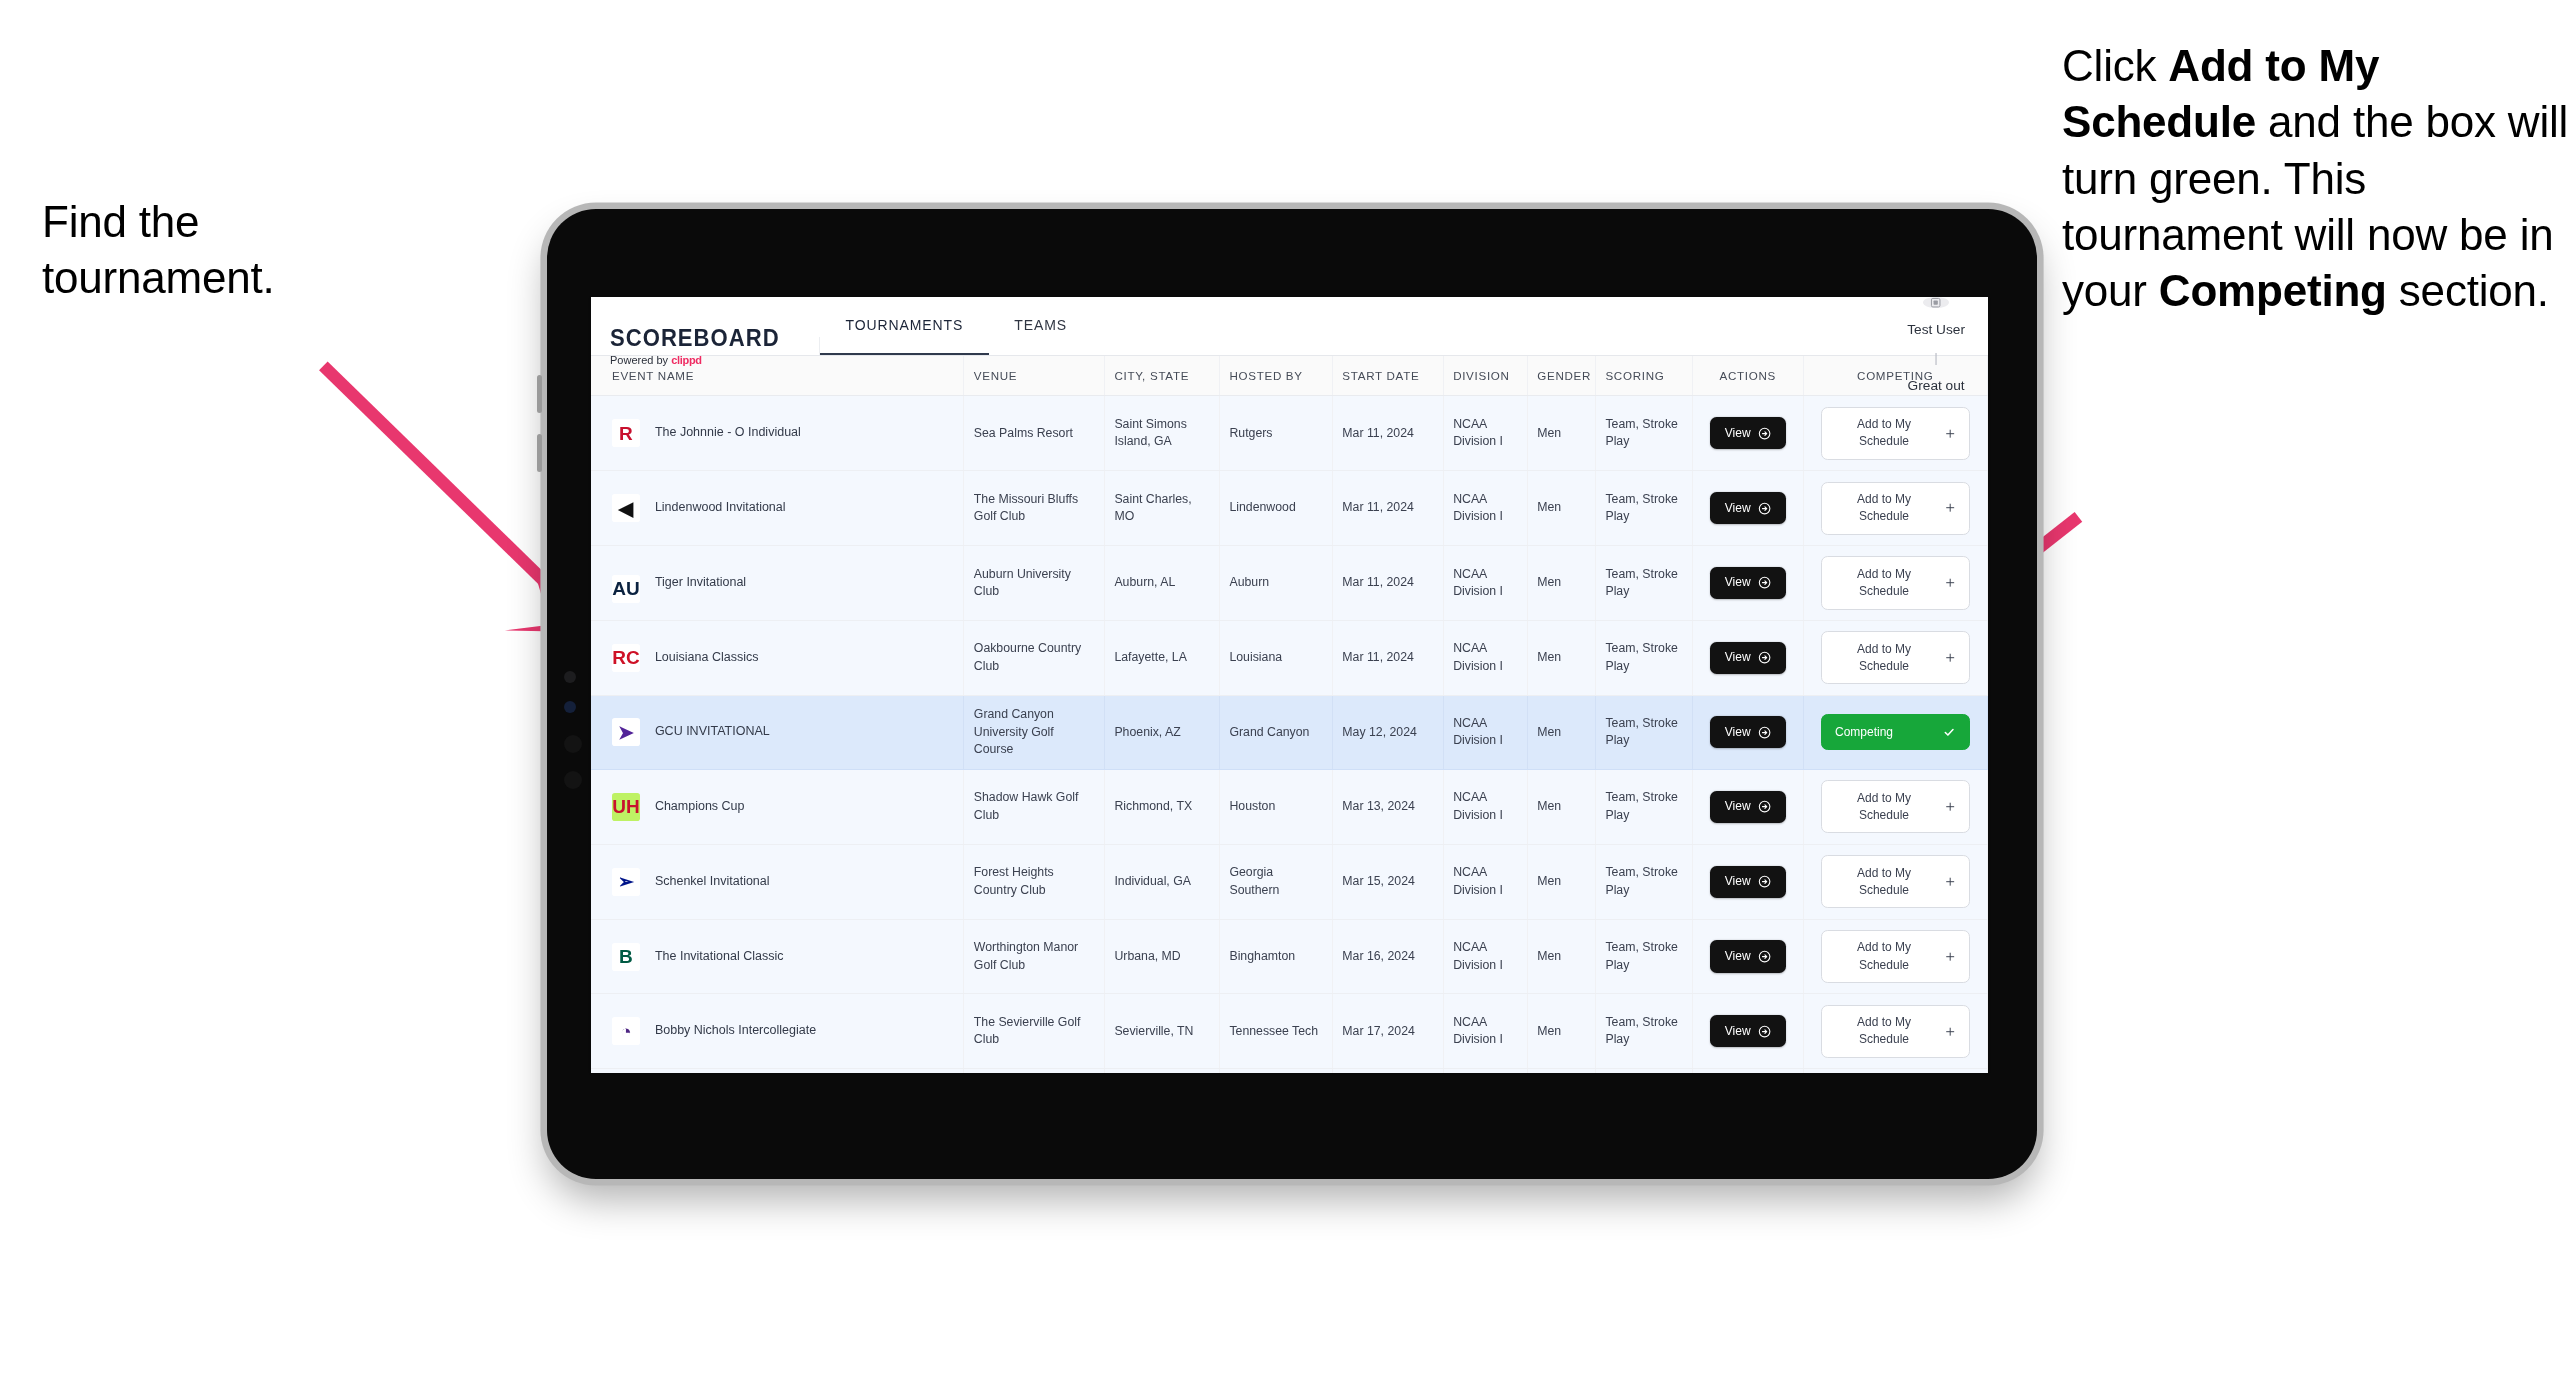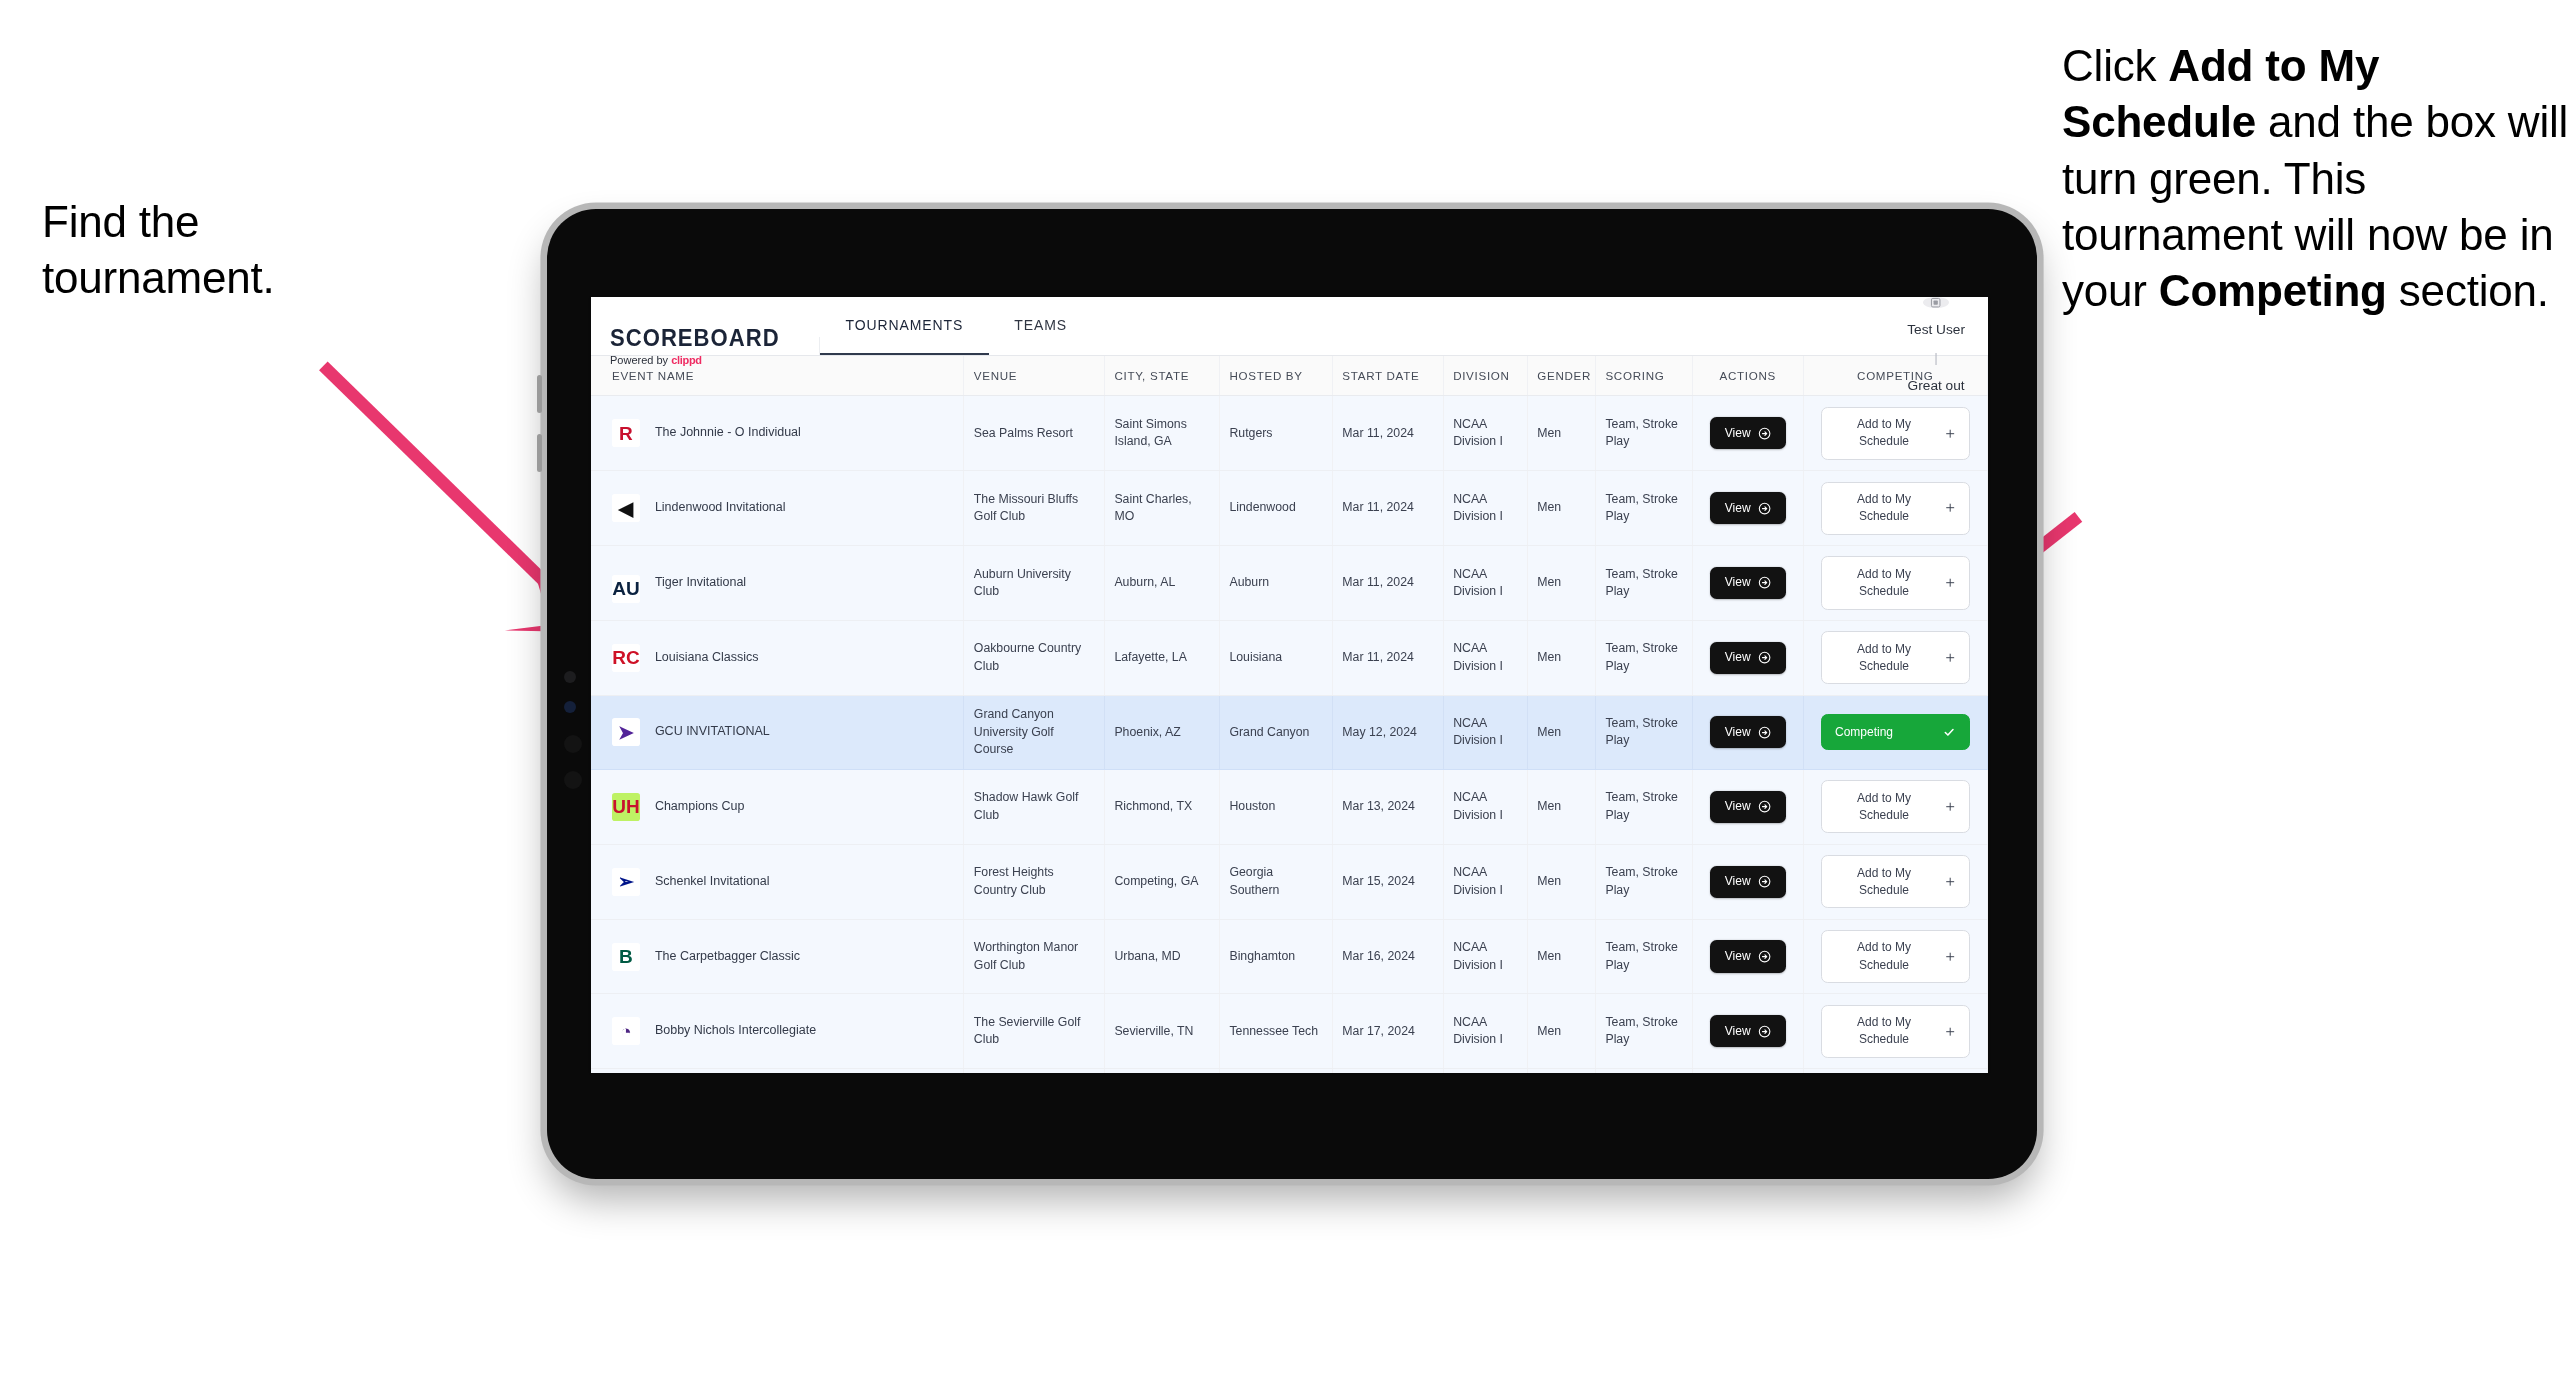--- a/index.html
+++ b/index.html
@@ -426,21 +426,21 @@
        </div></td>
   </tr>
             <tr>
     <td>
       <div class="ev-cell">
         <span class="logo" style="color:#001489;background:#ffffff;">➢</span>
         <span class="ev-name">Schenkel Invitational</span>
       </div>
     </td>
     <td>Forest Heights Country Club</td>
-    <td>Competing, GA</td>
+    <td>Individual, GA</td>
     <td>Georgia Southern</td>
     <td>Mar 15, 2024</td>
     <td>NCAA Division I</td>
     <td>Men</td>
     <td>Team, Stroke Play</td>
     <td class="cell-center">
       <div class="btn-view">
         <span>View</span>
         <svg class="ico-circ-arrow" viewBox="0 0 16 16">
           <circle cx="8" cy="8" r="6.4" fill="none" stroke="#fff" stroke-width="1.3"></circle>
@@ -452,21 +452,21 @@
          <span>Add to My Schedule</span>
          <svg width="11.4" height="11.4" viewBox="0 0 16 16">
            <path d="M8 2.5 V13.5 M2.5 8 H13.5" stroke="#3b4150" stroke-width="1.5" stroke-linecap="round"></path>
          </svg>
        </div></td>
   </tr>
             <tr>
     <td>
       <div class="ev-cell">
         <span class="logo" style="color:#005A43;background:#ffffff;">B</span>
-        <span class="ev-name">The Carpetbagger Classic</span>
+        <span class="ev-name">The Invitational Classic</span>
       </div>
     </td>
     <td>Worthington Manor Golf Club</td>
     <td>Urbana, MD</td>
     <td>Binghamton</td>
     <td>Mar 16, 2024</td>
     <td>NCAA Division I</td>
     <td>Men</td>
     <td>Team, Stroke Play</td>
     <td class="cell-center">

